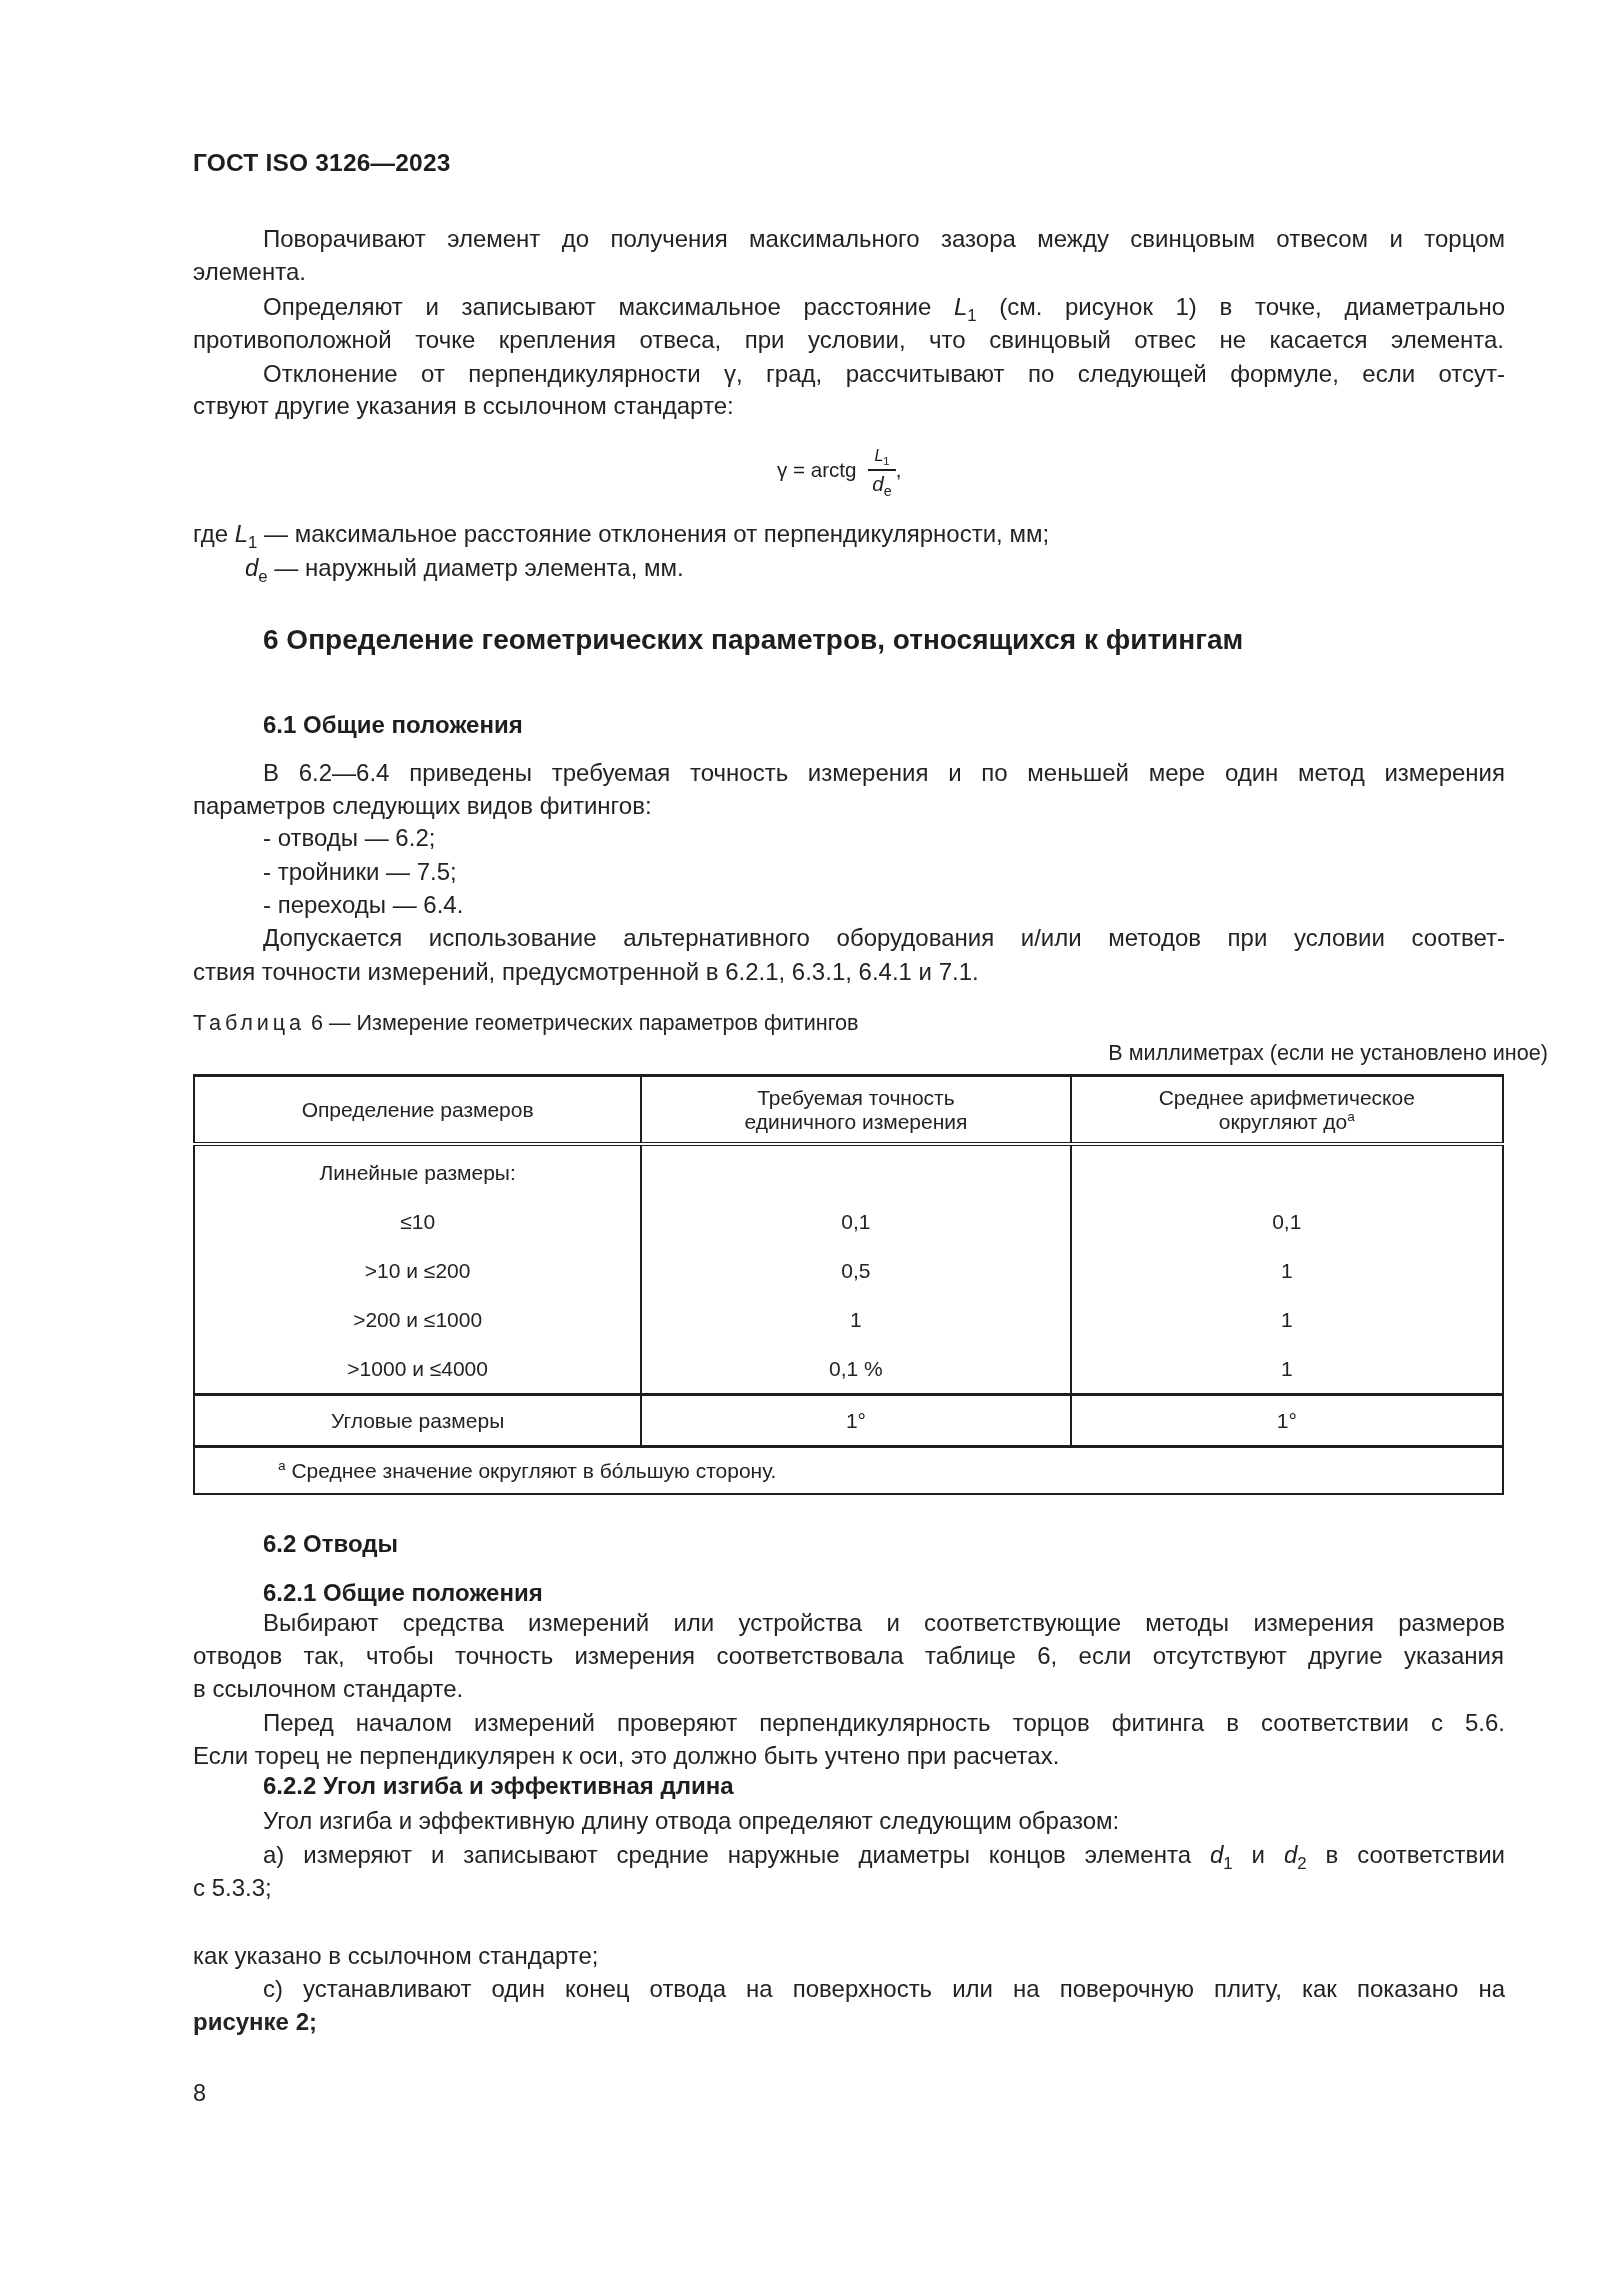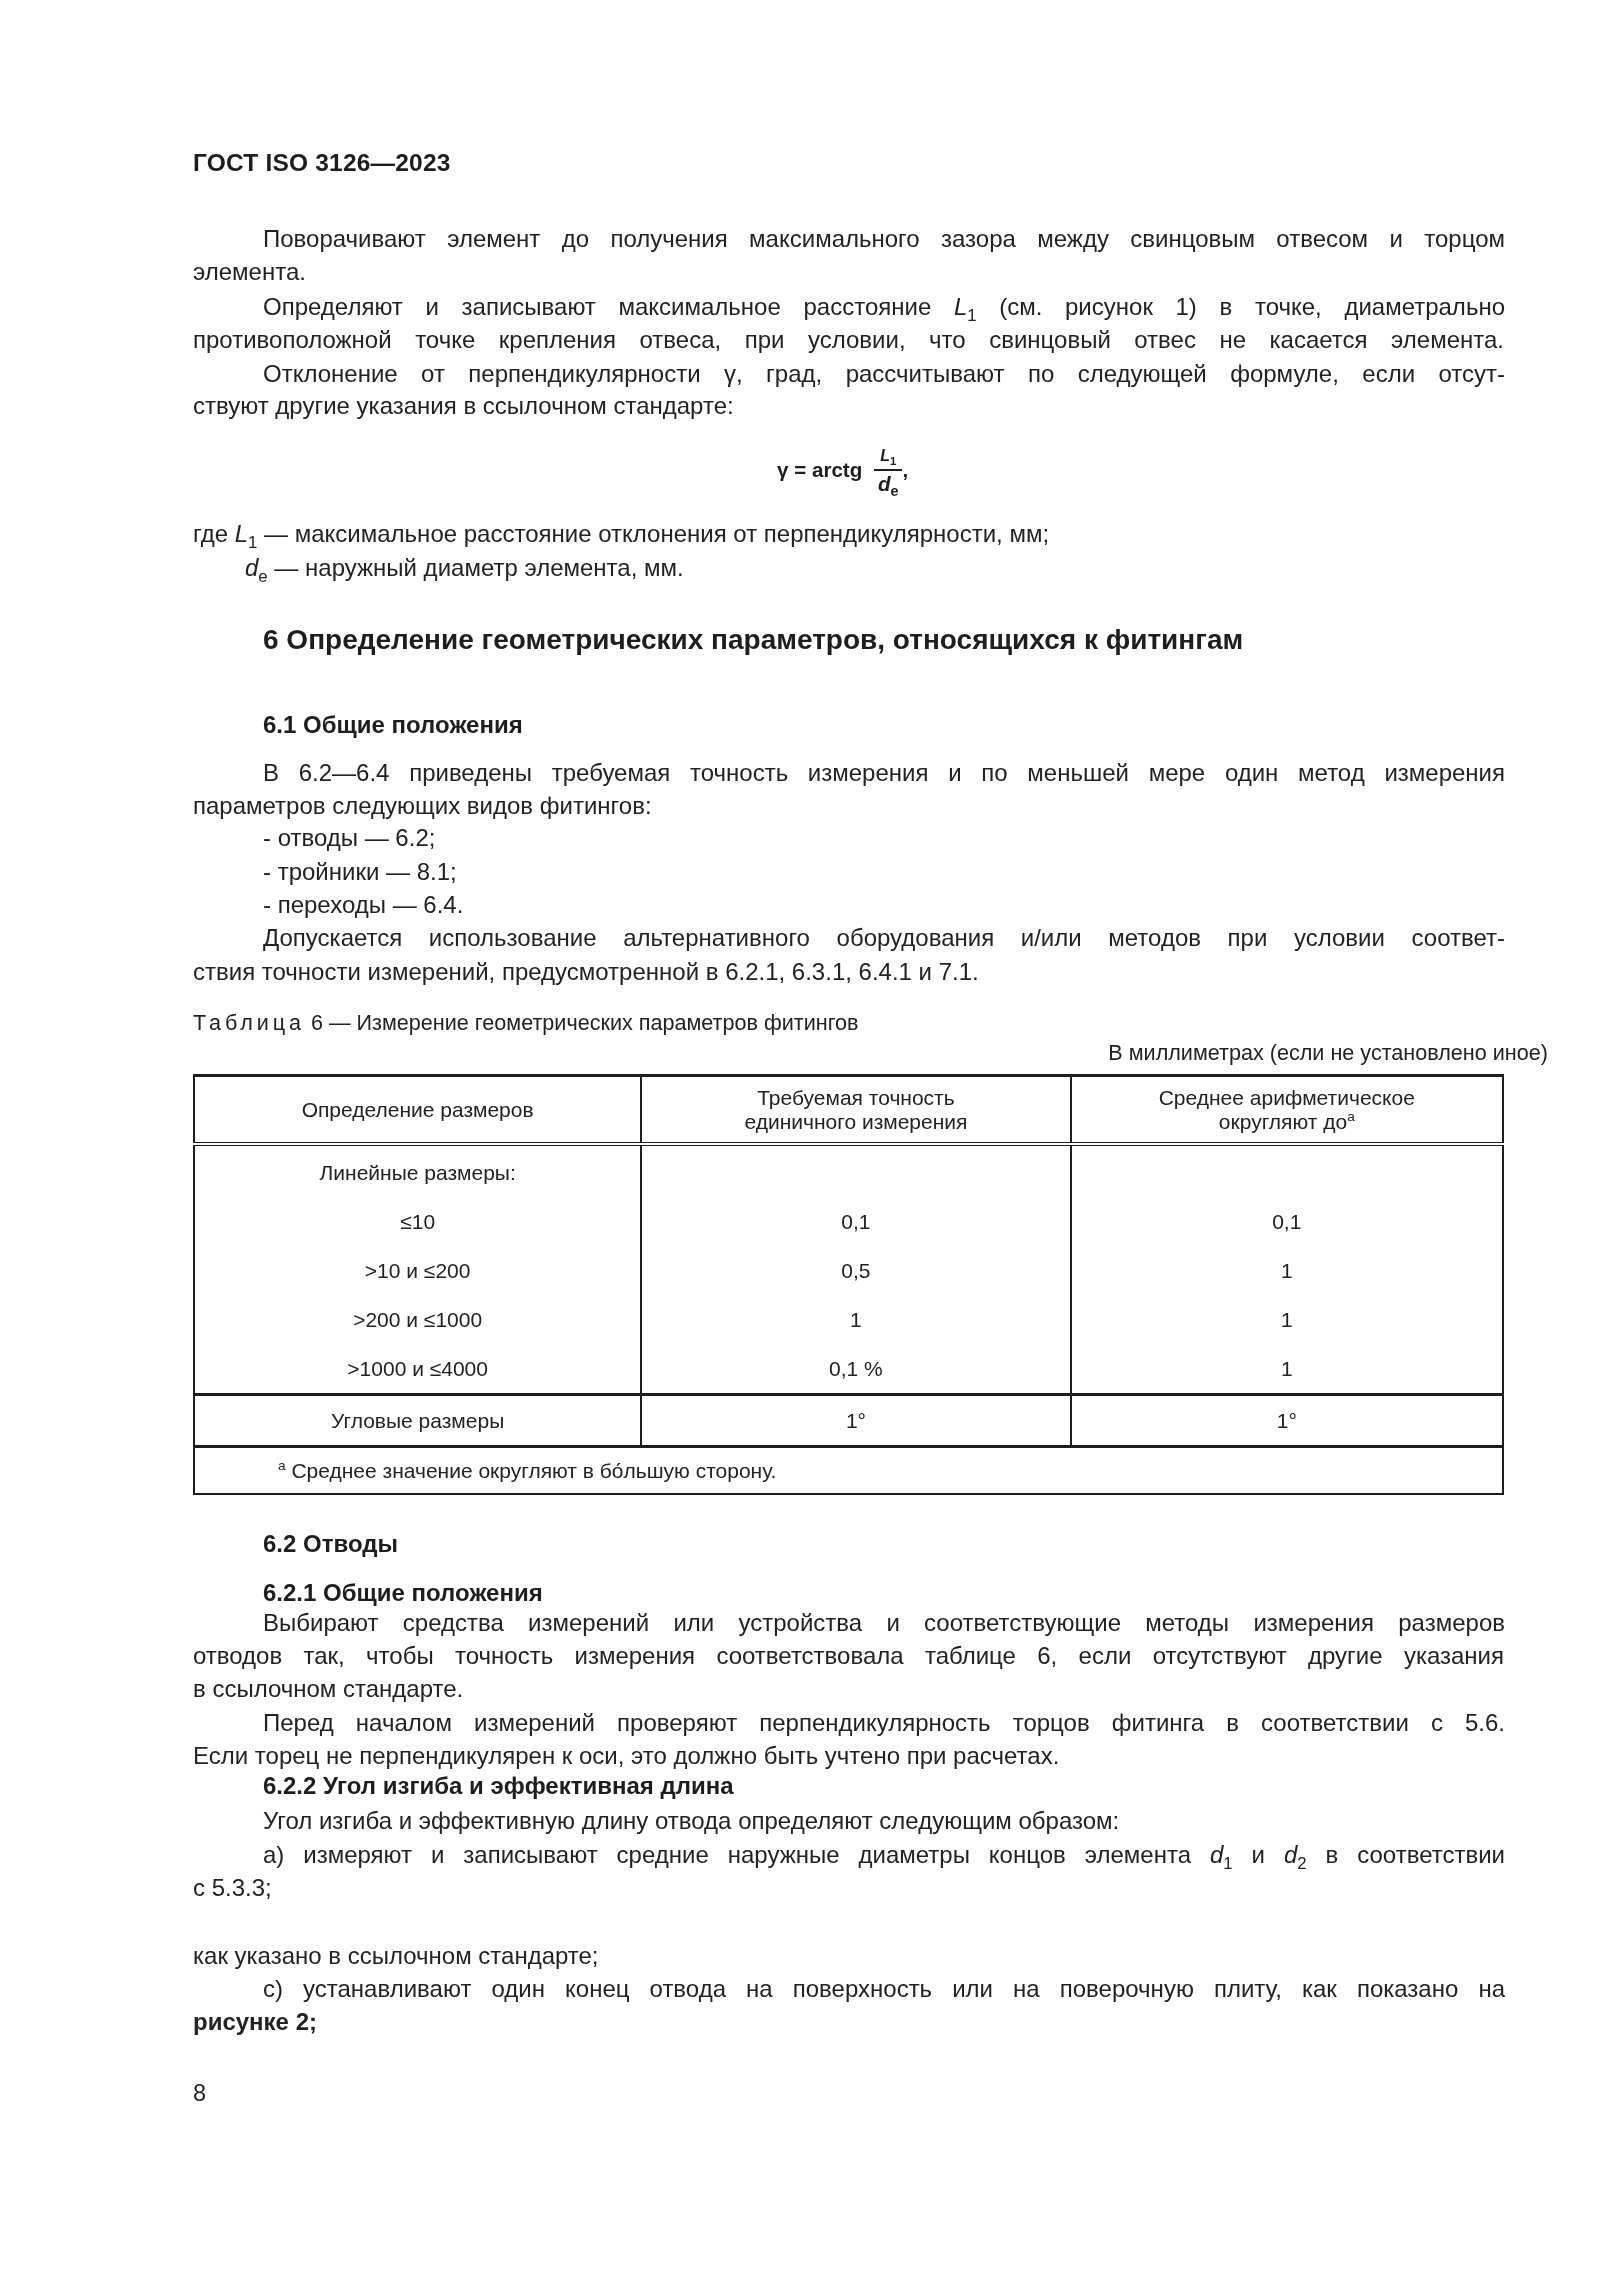--- a/index.html
+++ b/index.html
@@ -13,21 +13,21 @@
       left: 193px; top: 149px; font-size: 24.5px; font-weight: bold; letter-spacing: 0.2px; color: #1e1e1e;
     }
     .jl { left: 193px; width: 1311px; }
     .para-line { position: absolute; font-size: 24px; line-height: 32px; white-space: nowrap; }
     .just { text-align: justify; text-align-last: justify; }
     .it { font-style: italic; }
     sub { font-size: 70%; vertical-align: -0.35em; line-height: 0; }
     sup { font-size: 65%; vertical-align: 0.6em; line-height: 0; }
     .h1 { left: 263px; top: 624px; font-size: 28px; font-weight: bold; color: #1e1e1e; white-space: nowrap; }
     .h2 { font-size: 24px; font-weight: bold; color: #1e1e1e; white-space: nowrap; position: absolute; }
-    .formula { position: absolute; left: 777px; top: 443px; font-size: 20.6px; font-weight: bold; display: flex; align-items: center; color: #1e1e1e; }
+    .formula { position: absolute; left: 777px; top: 443px; font-size: 20.6px; font-weight: normal; display: flex; align-items: center; color: #1e1e1e; }
     .frac { display: inline-flex; flex-direction: column; align-items: center; margin-left: 11.8px; }
     .frac .num { font-style: italic; font-size: 16px; line-height: 25.5px; padding: 0 3.9px; }
     .frac .den { font-style: italic; font-size: 20.6px; line-height: 25.5px; border-top: 2px solid #1e1e1e; padding: 0 3.9px; }
     .frac sub { font-size: 70%; font-style: normal; }
     .tbl { position: absolute; left: 193px; top: 1074px; width: 1311px; border-collapse: collapse; font-size: 21px; color: #232323; }
     .tbl td { border-left: 2px solid #1e1e1e; border-right: 2px solid #1e1e1e; text-align: center; vertical-align: middle; padding: 0; }
     .tbl .head td { height: 65px; border-top: 3.9px solid #1e1e1e; line-height: 23.5px; }
     .tbl .head td { border-bottom: 4.9px double #1e1e1e; }
     .tbl .body td { height: 49px; }
     .tbl .body.first td { padding-top: 2px; }
@@ -68,21 +68,21 @@
   <div class="para-line" style="left:193px; top:518px;"><span>где </span><span class="it">L</span><sub>1</sub><span> — максимальное расстояние отклонения от перпендикулярности, мм;</span></div>
   <div class="para-line" style="left:245px; top:552px;"><span class="it">d</span><sub>e</sub><span> — наружный диаметр элемента, мм.</span></div>
 
   <div class="abs h1">6 Определение геометрических параметров, относящихся к фитингам</div>
 
   <div class="h2" style="left:263px; top:711px;">6.1 Общие положения</div>
 
   <div class="para-line jl just" style="top:757px; padding-left:70px; width:1242px;">В 6.2—6.4 приведены требуемая точность измерения и по меньшей мере один метод измерения</div>
   <div class="para-line" style="left:193px; top:790px;">параметров следующих видов фитингов:</div>
   <div class="para-line" style="left:263px; top:822px;">- отводы — 6.2;</div>
-  <div class="para-line" style="left:263px; top:856px;">- тройники — 8.1;</div>
+  <div class="para-line" style="left:263px; top:856px;">- тройники — 7.5;</div>
   <div class="para-line" style="left:263px; top:889px;">- переходы — 6.4.</div>
   <div class="para-line jl just" style="top:922px; padding-left:70px; width:1242px;">Допускается использование альтернативного оборудования и/или методов при условии соответ-</div>
   <div class="para-line" style="left:193px; top:956px;">ствия точности измерений, предусмотренной в 6.2.1, 6.3.1, 6.4.1 и 7.1.</div>
 
   <div class="para-line" style="left:193px; top:1007px; font-size:21.6px;"><span class="spaced">Таблица</span><span> 6 — Измерение геометрических параметров фитингов</span></div>
   <div class="para-line" style="right:117px; top:1037px; font-size:21.6px;">В миллиметрах (если не установлено иное)</div>
 
   <table class="tbl">
     <colgroup>
         <col class="c1">

